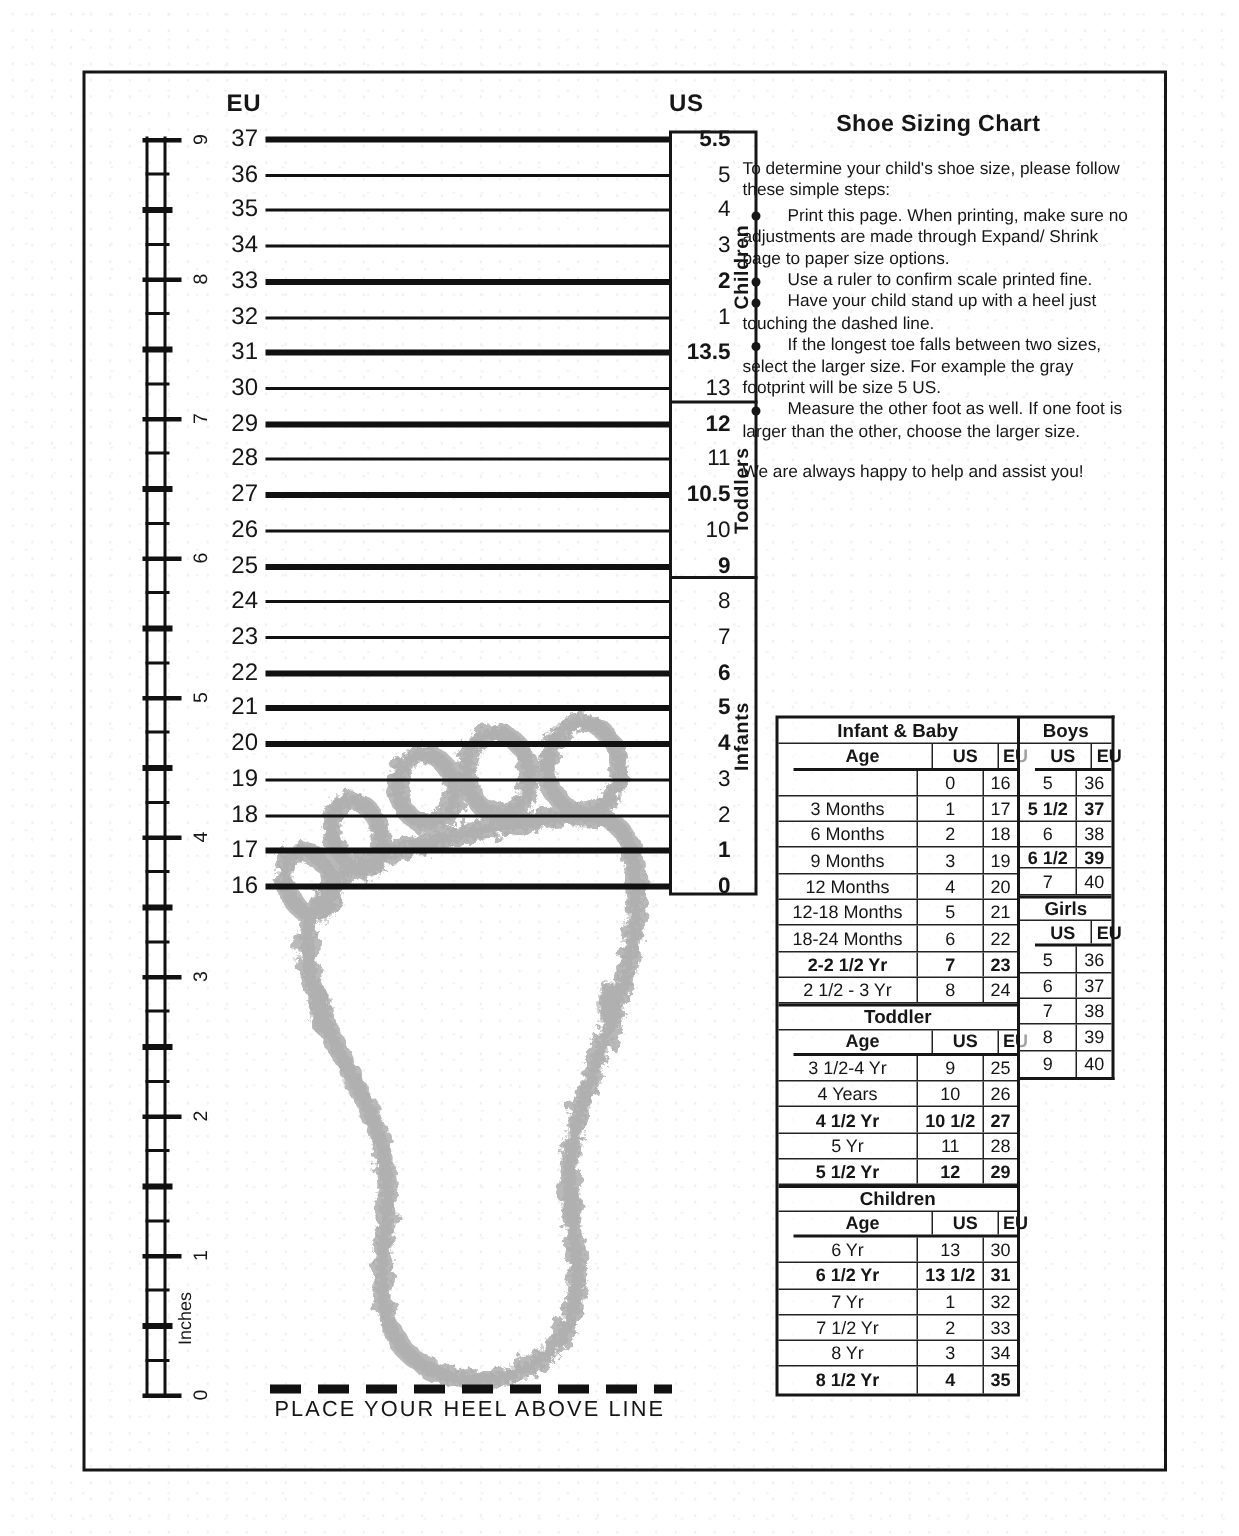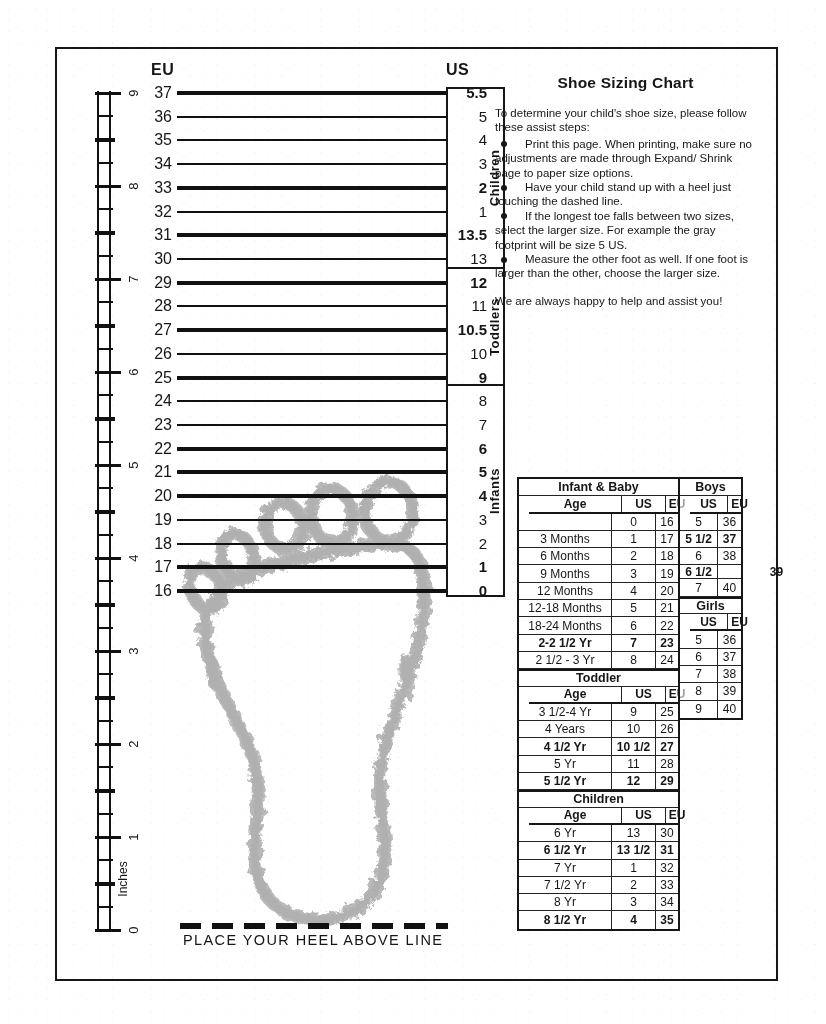--- a/index.html
+++ b/index.html
@@ -213,23 +213,24 @@
       <div class="ruler-num" style="left: 124px; top: 830px;">1</div>
       <div class="ruler-num" style="left: 124px; top: 923px;">0</div>
     </div>
   <div class="inches-label">Inches</div>
 
   <div class="heel-line"></div>
   <div class="heel-text">PLACE YOUR HEEL ABOVE LINE</div>
 
   <div class="text-col">
     <div class="title">Shoe Sizing Chart</div>
-    <div class="intro">To determine your child's shoe size, please follow these assist steps:</div>
+    <div class="intro">To determine your child's shoe size, please follow these simple steps:</div>
     <div>
         <div class="bullet"><div class="dot"></div><span>Print this page. When printing, make sure no adjustments are made through Expand/ Shrink page to paper size options.</span></div>
+        <div class="bullet"><div class="dot"></div><span>Use a ruler to confirm scale printed fine.</span></div>
         <div class="bullet"><div class="dot"></div><span>Have your child stand up with a heel just touching the dashed line.</span></div>
         <div class="bullet"><div class="dot"></div><span>If the longest toe falls between two sizes, select the larger size. For example the gray footprint will be size 5 US.</span></div>
         <div class="bullet"><div class="dot"></div><span>Measure the other foot as well. If one foot is larger than the other, choose the larger size.</span></div>
       </div>
     <div class="para">We are always happy to help and assist you!</div>
   </div>
 
   <div class="sizes-table" style="left:517px;top:477px;width:163px;">
       <div class="t-row group" style="height: 17.3px; grid-template-columns: 1fr;">
         <div class="t-cell ghead">Infant &amp; Baby</div>
@@ -369,21 +370,21 @@
         <div class="t-cell">36</div>
       </div>
       <div class="t-row boldrow" style="height: 17.3px; grid-template-columns: 38px 23px;">
         <div class="t-cell">5 1/2</div>
         <div class="t-cell">37</div>
       </div>
       <div class="t-row" style="height: 17.3px; grid-template-columns: 38px 23px;">
         <div class="t-cell">6</div>
         <div class="t-cell">38</div>
       </div>
-      <div class="t-row boldrow" style="height: 14px; grid-template-columns: 38px 23px; gap: 47px;">
+      <div class="t-row boldrow" style="height: 14px; grid-template-columns: 38px 23px;">
         <div class="t-cell">6 1/2</div>
         <div class="t-cell">39</div>
       </div>
       <div class="t-row" style="height: 17.3px; grid-template-columns: 38px 23px;">
         <div class="t-cell">7</div>
         <div class="t-cell">40</div>
       </div>
       <div class="t-row group" style="height: 17.3px; grid-template-columns: 1fr;">
         <div class="t-cell ghead">Girls</div>
       </div>

